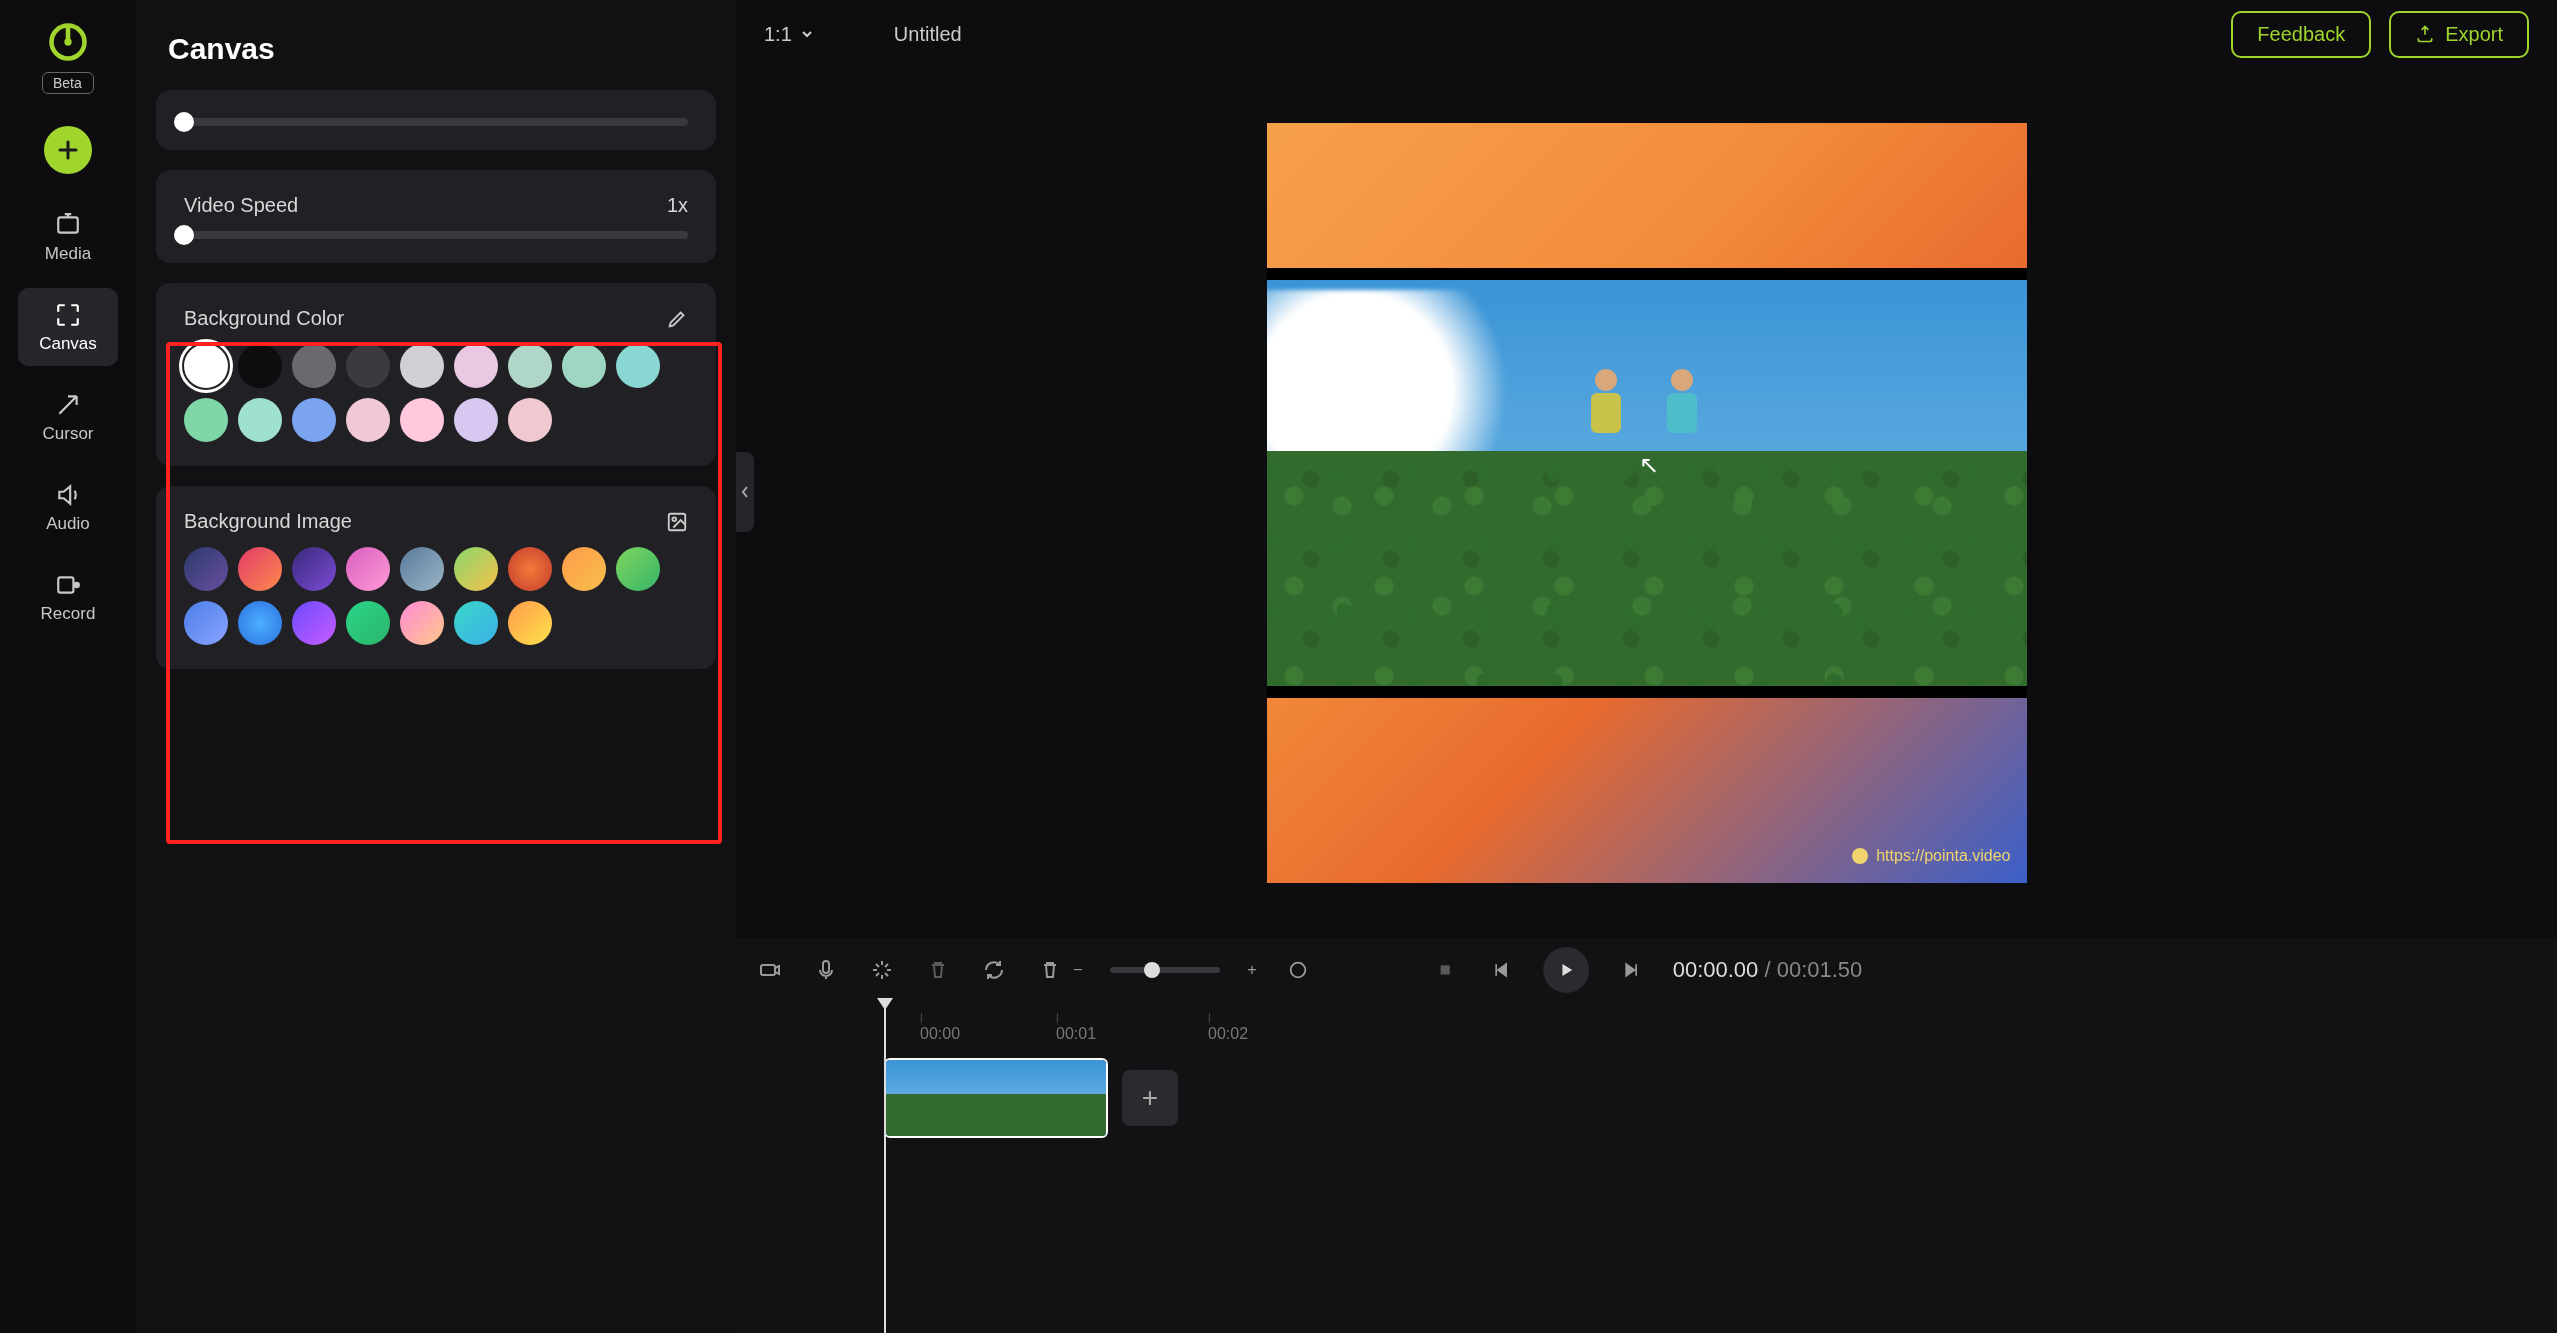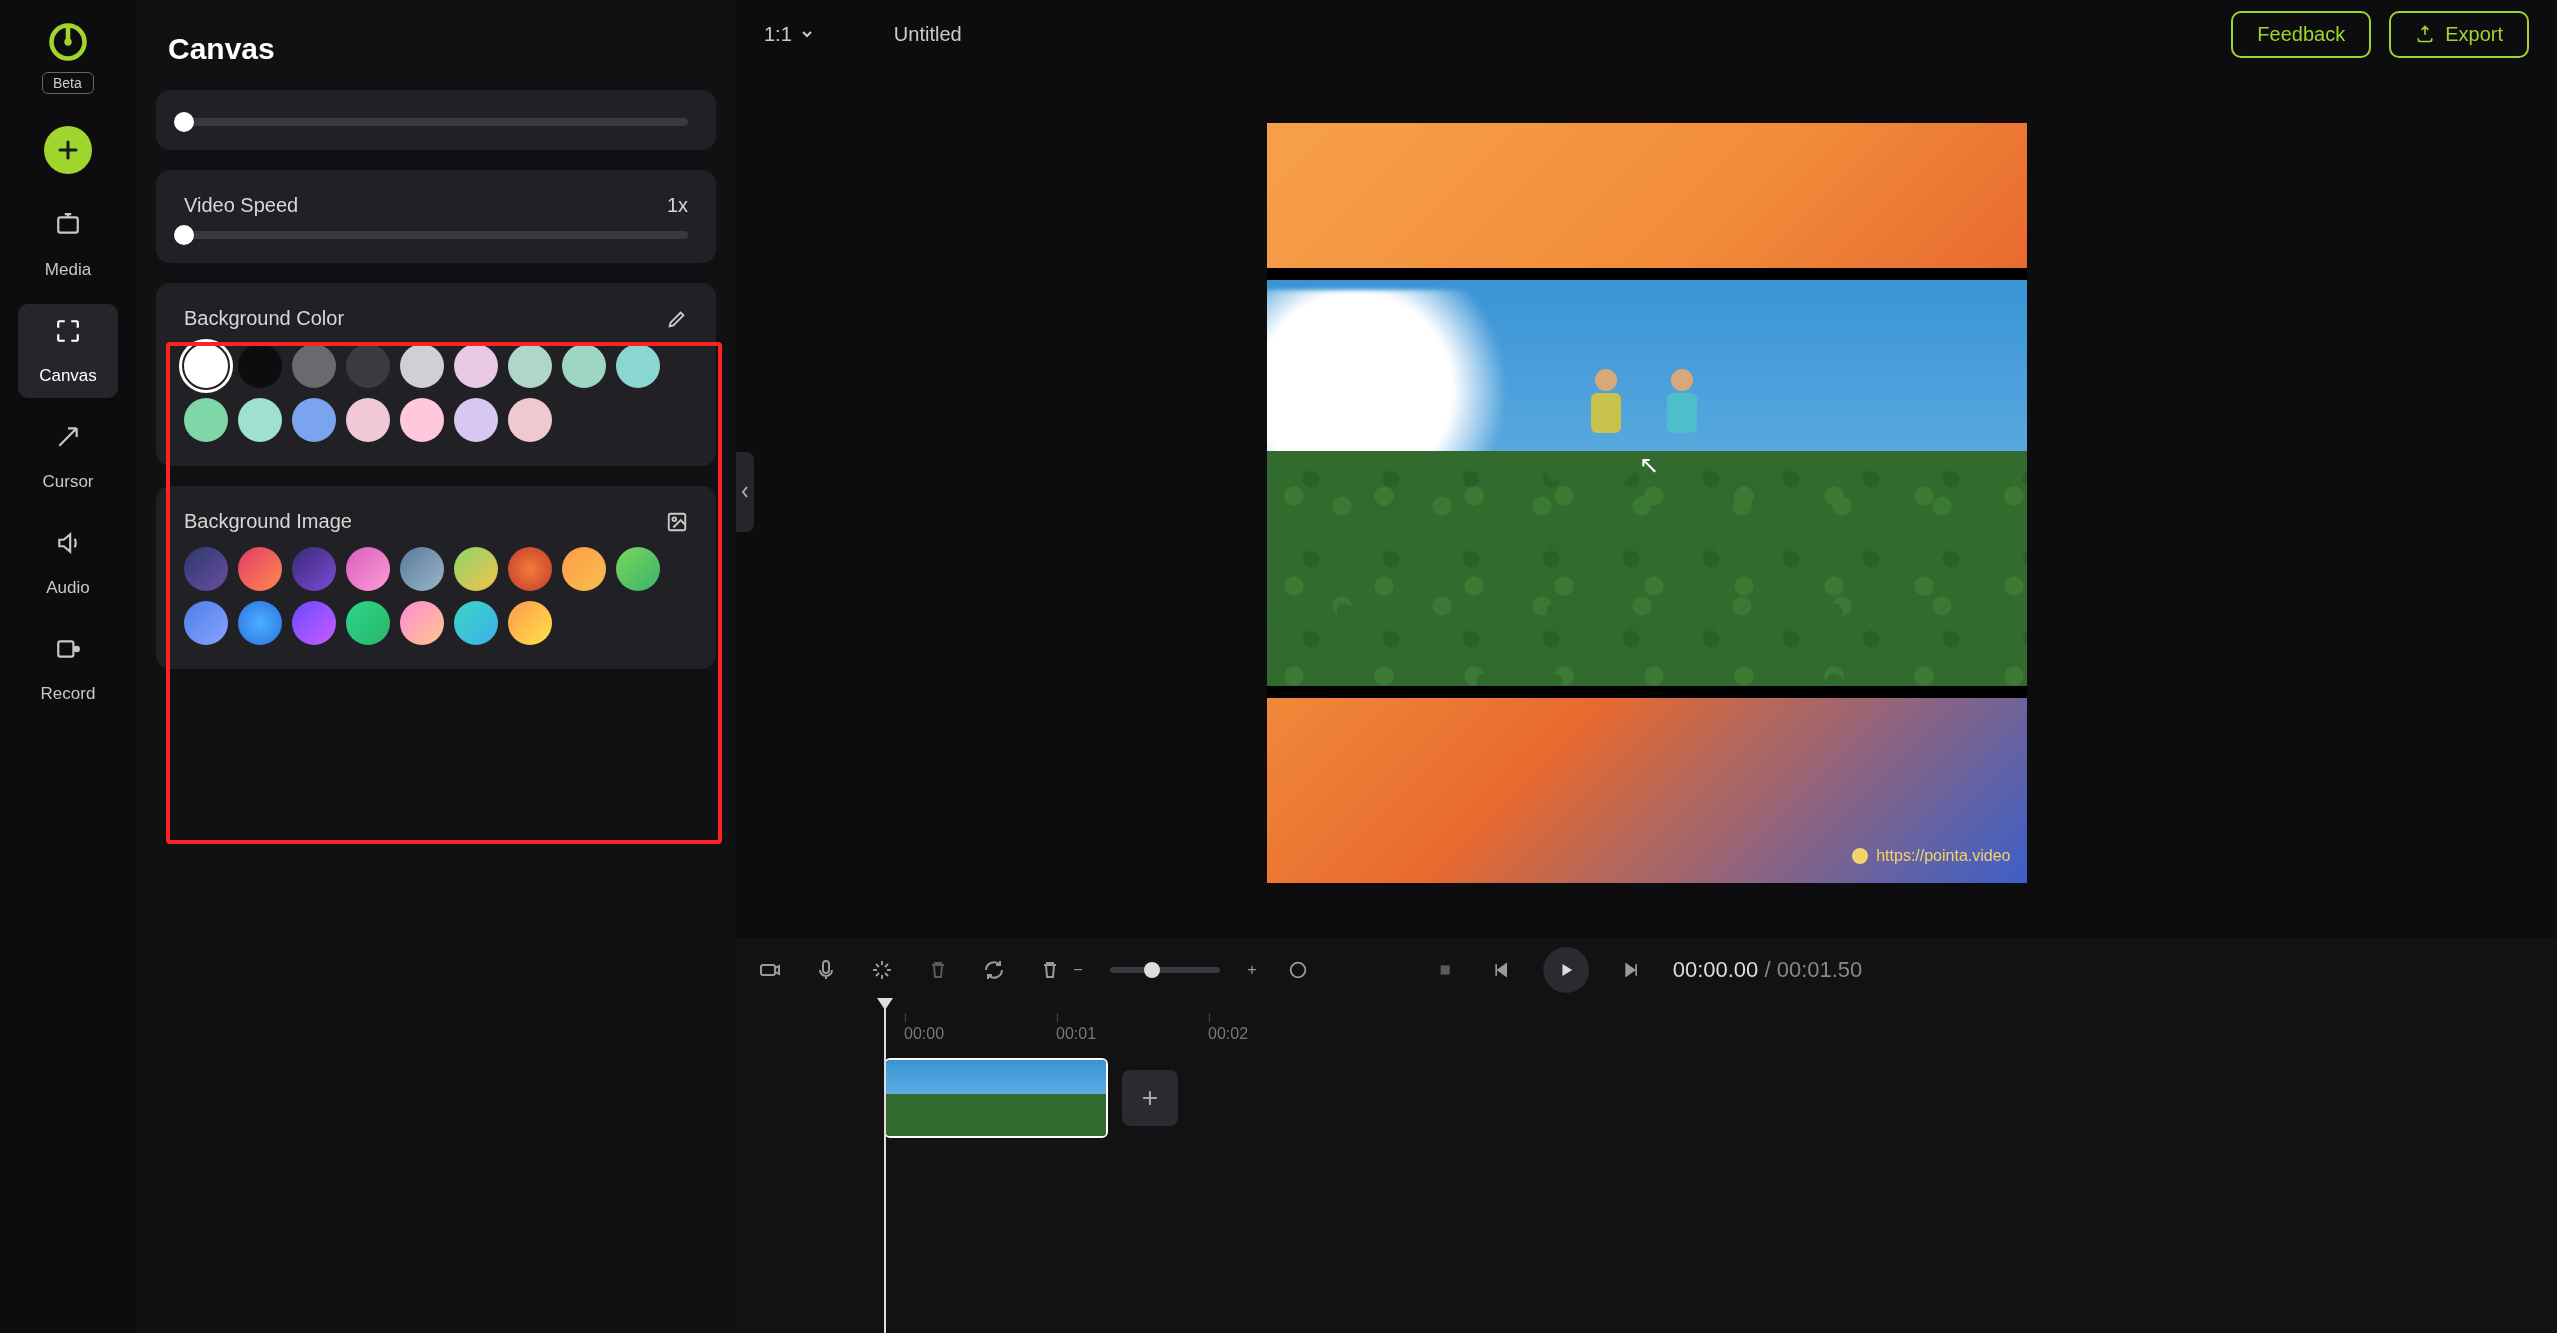--- a/index.html
+++ b/index.html
@@ -36,21 +36,21 @@
   margin-top: 4px;
 }
 .add-btn {
   width: 48px; height: 48px; border-radius: 50%;
   background: #9fd52c; display: flex; align-items: center; justify-content: center;
   margin: 20px 0 12px 0; cursor: pointer;
 }
 .nav-item {
   width: 100px; padding: 12px 0;
   display: flex; flex-direction: column; align-items: center;
-  gap: 20px; border-radius: 10px; cursor: pointer;
+  gap: 4px; border-radius: 10px; cursor: pointer;
   color: #c8c8c8;
 }
 .nav-item.active { background: #26262a; color: #fff; }
 .nav-item .ico { width: 30px; height: 30px; display:flex; align-items:center; justify-content:center;}
 .nav-item .lbl { font-size: 17px; }
 
 
 .settings-panel {
   width: 600px;
   background: #111113;
@@ -494,21 +494,21 @@
           <span class="tool-btn">
               <svg width="22" height="22" viewBox="0 0 24 24" fill="none" stroke="#9a9a9a" stroke-width="2">
                 <circle cx="12" cy="12" r="8"></circle>
               </svg>
             </span>
         </div>
       </div>
 
       <div class="timeline-body">
         <div class="ruler">
-          <div class="tick" style="left:148px">00:00</div>
+          <div class="tick" style="left:164px">00:00</div>
           <div class="tick" style="left:300px">00:01</div>
           <div class="tick" style="left:452px">00:02</div>
         </div>
         <div class="playhead"></div>
         <div class="clip-row" style="margin-left:128px;">
           <div class="clip">
             <div class="half">
                 <div class="sky2"></div>
                 <div class="hedge2"></div>
               </div>

